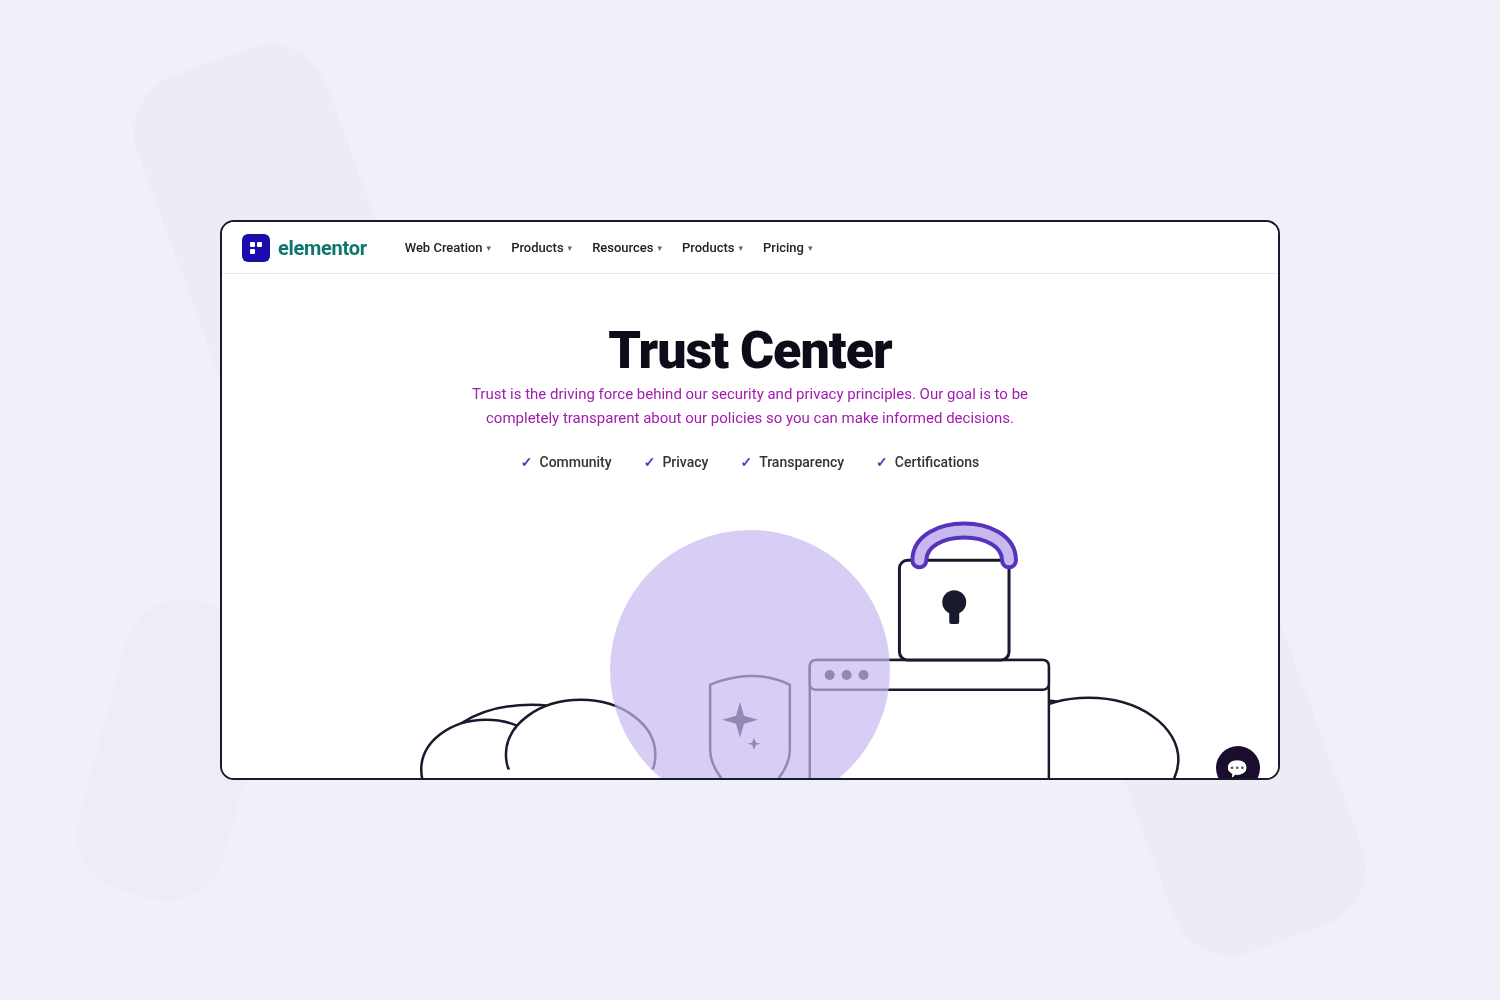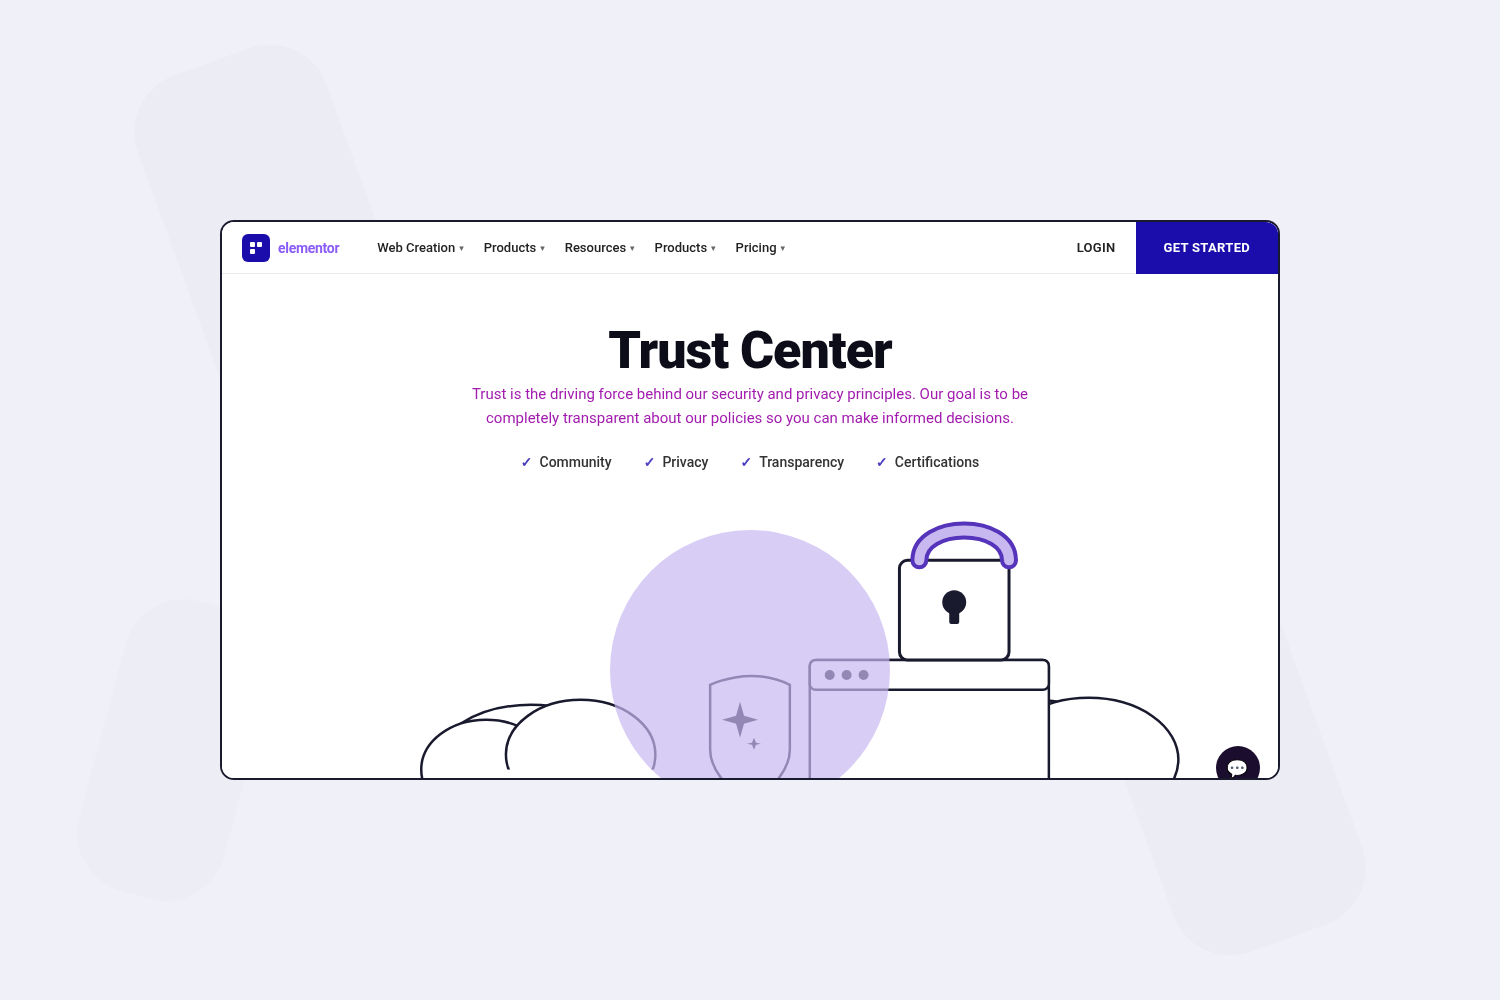--- a/index.html
+++ b/index.html
@@ -82,22 +82,22 @@
       border-radius: 6px;
       display: flex;
       align-items: center;
       justify-content: center;
       color: white;
       font-size: 14px;
       font-weight: bold;
     }
 
     .logo-text {
-      color: #8b5cf6;
-      font-size: 14px;
+      color: #0f766e;
+      font-size: 20px;
       font-weight: 700;
       letter-spacing: -0.3px;
     }
 
     .nav-items {
       display: flex;
       align-items: center;
       flex: 1;
     }
 
@@ -272,24 +272,20 @@
       <div class="nav-item">
         <span>Products</span>
         <span class="nav-chevron">▾</span>
       </div>
       <div class="nav-item">
         <span>Pricing</span>
         <span class="nav-chevron">▾</span>
       </div>
     </div>
 
-    <div class="nav-right">
-      <div class="login-btn">LOGIN</div>
-      <div class="get-started-btn">GET STARTED</div>
-    </div>
   </nav>
 
   <div class="hero">
     <h1 class="hero-title">Trust Center</h1>
     <p class="hero-subtitle">Trust is the driving force behind our security and privacy principles. Our goal is to be completely transparent about our policies so you can make informed decisions.</p>
     <div class="hero-checks">
       <div class="check-item">
         <span class="check-mark">✓</span>
         <span>Community</span>
       </div>

